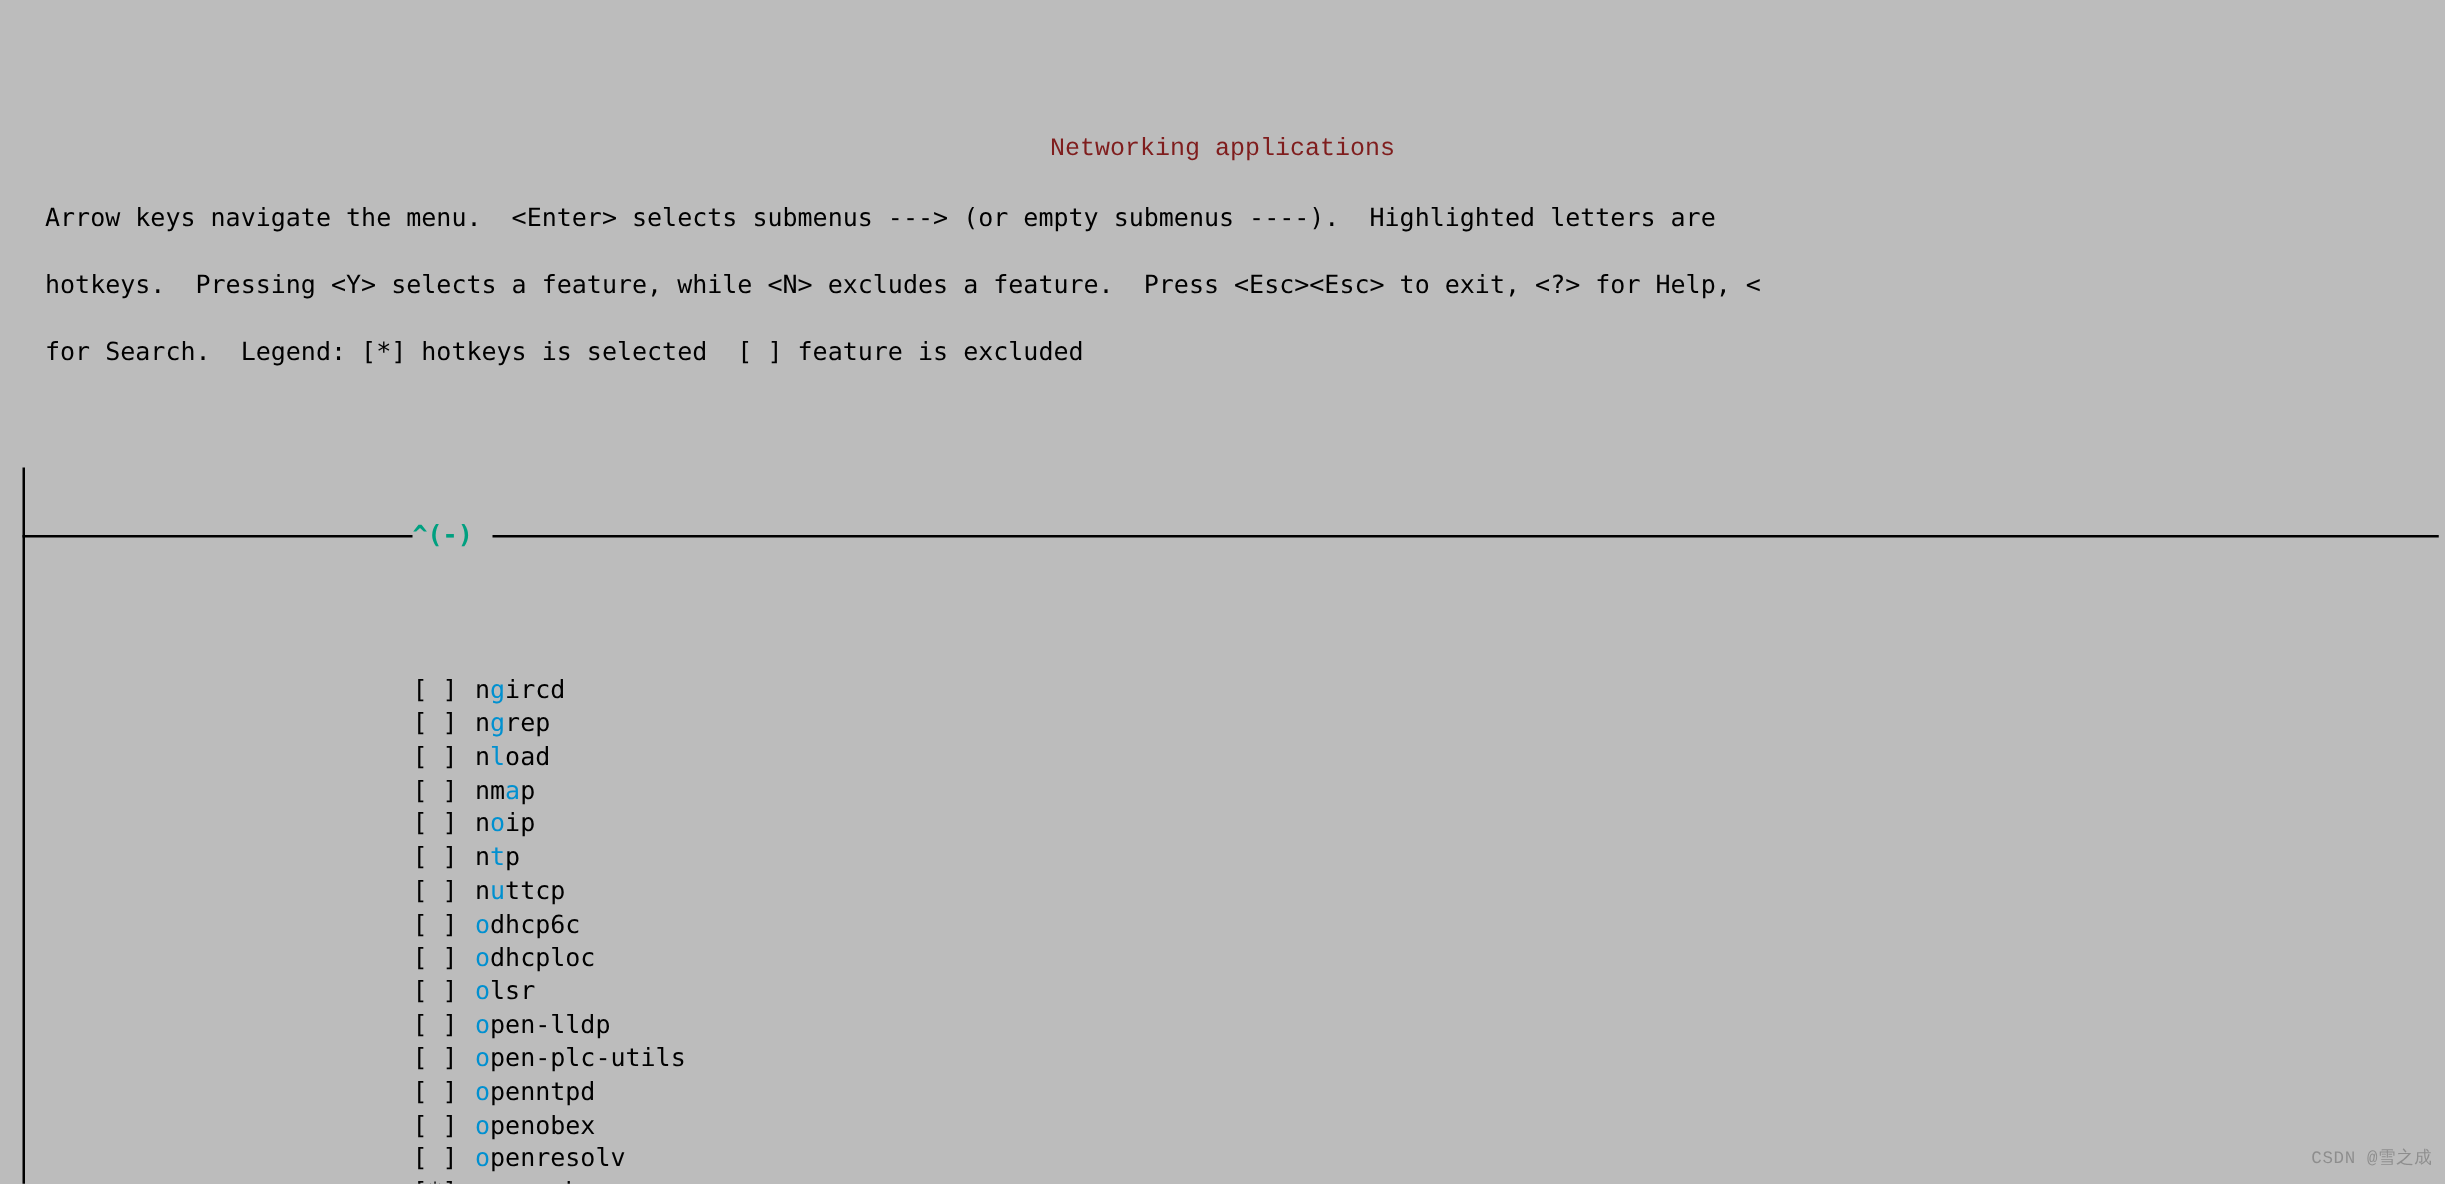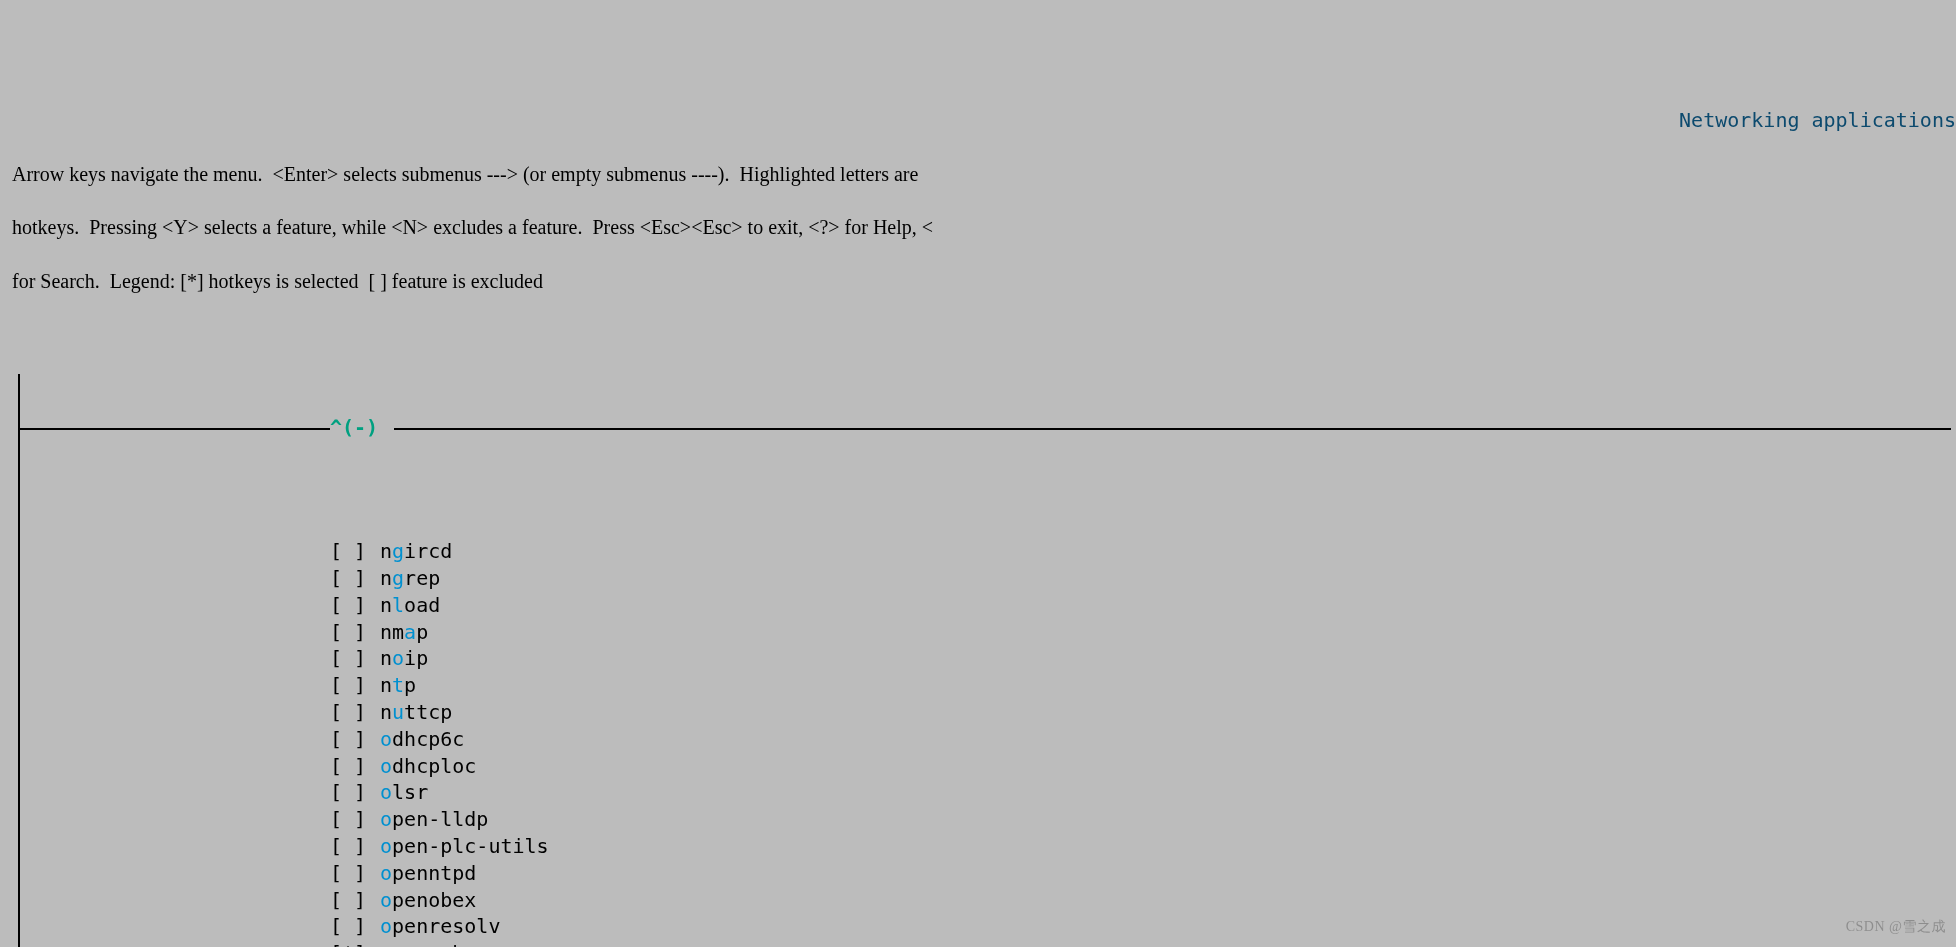--- a/index.html
+++ b/index.html
@@ -9,26 +9,26 @@
     font-size: 20px;
     line-height: 26.8px;
     color: #000;
     overflow: hidden;
     width: 1956px;
     height: 947px;
     position: relative;
     white-space: pre;
   }
   .title {
-    color: #0c4a6e;
-    text-align: right;
+    color: #7f1d1d;
+    text-align: center;
+    font-family: Liberation Mono, monospace;
   }
   .help {
-    padding: 0 12px;
-    font-family: Liberation Serif, serif;
+    padding: 0 36px;
   }
   .frame {
     position: relative;
     margin-top: 26px;
   }
   .frame-top {
     position: relative;
     height: 1px;
   }
   .frame-line-left {
@@ -72,21 +72,21 @@
     width: 50px;
     flex: 0 0 50px;
     color: #000;
   }
   .label { }
   .hotkey { color: #0090d0; }
   .watermark {
     position: absolute;
     bottom: 6px;
     right: 10px;
-    font-family: Liberation Serif, serif;
+    font-family: Liberation Mono, monospace;
     font-size: 14px;
     color: rgba(0,0,0,0.25);
     letter-spacing: 0.5px;
   }
 </style>
 </head>
 <body>
 
 
 

